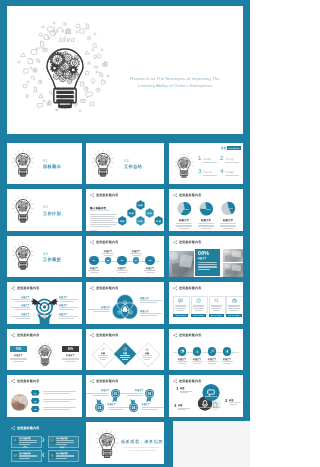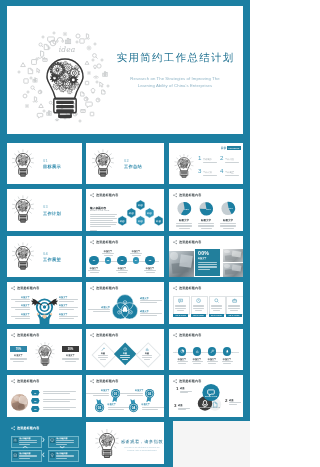--- a/index.html
+++ b/index.html
@@ -6,21 +6,21 @@
   html,body{margin:0;padding:0;background:#fff;}
   body{width:250px;height:467px;font-family:"Liberation Sans",sans-serif;overflow:hidden;
        -webkit-font-smoothing:antialiased;}
   #page{position:relative;width:250px;height:467px;background:#f5f5f5;overflow:hidden;}
   .bg-top{position:absolute;left:0;top:0;width:250px;height:421px;background:#1c7fa2;}
   .bg-bot{position:absolute;left:0;top:421px;width:173px;height:46px;background:#1c7fa2;}
   .card{position:absolute;background:#fff;overflow:hidden;}
 
   
   #banner{left:7px;top:6px;width:236px;height:128px;}
-  #banner .bulbart{position:absolute;left:0px;top:10px;width:110px;height:126px;}
+  #banner .bulbart{position:absolute;left:0px;top:0px;width:110px;height:126px;}
   #banner .ttl{position:absolute;left:108px;top:47px;width:120px;text-align:center;
       color:#1f7191;font-size:10.4px;font-weight:normal;letter-spacing:1.4px;line-height:1;
       text-indent:1.3px;}
   #banner .sub{position:absolute;left:108px;top:69px;width:120px;text-align:center;
       color:#8fb4c6;font-size:4.25px;line-height:1.68;letter-spacing:.08px;white-space:nowrap;}
 
   
   .hd{position:absolute;left:4px;top:3.5px;display:flex;align-items:center;}
   .hd .shr{flex:0 0 auto;margin-right:1.6px;}
   .hd .htx{font-size:3.1px;color:#4a5256;white-space:nowrap;letter-spacing:.1px;
@@ -405,21 +405,20 @@
               <path d="M71.46 68.52L71.96 68.61L71.68 69.32L71.25 69.05L70.62 69.63L70.85 70.09L70.13 70.31L70.07 69.80L69.22 69.67L69.01 70.14L68.39 69.71L68.74 69.35L68.32 68.60L67.82 68.73L67.77 67.97L68.27 68.03L68.59 67.23L68.18 66.92L68.74 66.41L69.01 66.84L69.83 66.59L69.82 66.08L70.57 66.19L70.40 66.67L71.11 67.16L71.50 66.83L71.88 67.49L71.40 67.66Z" fill="none" stroke="#4a4a4a" stroke-width="0.38" stroke-linejoin="round"></path>
               <circle cx="69.88" cy="68.20" r="0.64" fill="none" stroke="#4a4a4a" stroke-width="0.38"></circle>
               <path d="M59.44 47.93L59.78 48.24L59.14 48.70L58.95 48.29L58.06 48.38L57.97 48.83L57.24 48.51L57.51 48.14L56.98 47.41L56.54 47.56L56.46 46.76L56.91 46.81L57.28 45.99L56.94 45.68L57.58 45.22L57.77 45.63L58.66 45.54L58.75 45.09L59.48 45.41L59.21 45.78L59.74 46.51L60.18 46.36L60.26 47.16L59.81 47.11Z" fill="none" stroke="#4a4a4a" stroke-width="0.38" stroke-linejoin="round"></path>
               <circle cx="58.36" cy="46.96" r="0.57" fill="none" stroke="#4a4a4a" stroke-width="0.38"></circle>
               <path d="M50.95 61.33L51.33 61.66L50.74 62.14L50.50 61.69L49.66 61.89L49.65 62.40L48.90 62.24L49.10 61.77L48.42 61.24L48.01 61.54L47.68 60.86L48.17 60.72L48.16 59.87L47.67 59.73L47.99 59.05L48.41 59.34L49.07 58.80L48.87 58.34L49.60 58.16L49.63 58.67L50.47 58.85L50.71 58.40L51.31 58.87L50.93 59.21L51.31 59.98L51.81 59.88L51.81 60.64L51.31 60.55Z" fill="none" stroke="#4a4a4a" stroke-width="0.38" stroke-linejoin="round"></path>
               <circle cx="49.72" cy="60.28" r="0.64" fill="none" stroke="#4a4a4a" stroke-width="0.38"></circle>
             </g>
           </g>
       </svg>
     </div>
-    <div class="ttl">实用简约工作总结计划</div>
     <div class="sub"><span>Research on The Strategies of Improving The</span><br><span>Learning Ability of China's Enterprises</span></div>
   </div>
 
   <div class="card s1 w1 r1 h1">
     <div class="sect-bulb" style="left:1px;top:4px;width:30px;height:30px;">
       <svg viewBox="0 0 30 30" width="30" height="30">
           <g id="doodles"></g>
           <g id="bulbmain">
             <path d="M 7.95 13.50 a 7.05 7.05 0 1 1 14.10 0 c 0 2.11 -2.11 3.52 -3.38 8.60 l -7.33 0 c -1.27 -5.08 -3.38 -6.49 -3.38 -8.60 Z" fill="none" stroke="#4c4c4c" stroke-width="0.8999999999999999" stroke-linejoin="round"></path>
             <rect x="10.63" y="21.74" width="8.74" height="5.64" rx="0.71" fill="none" stroke="#4c4c4c" stroke-width="0.8999999999999999"></rect>

